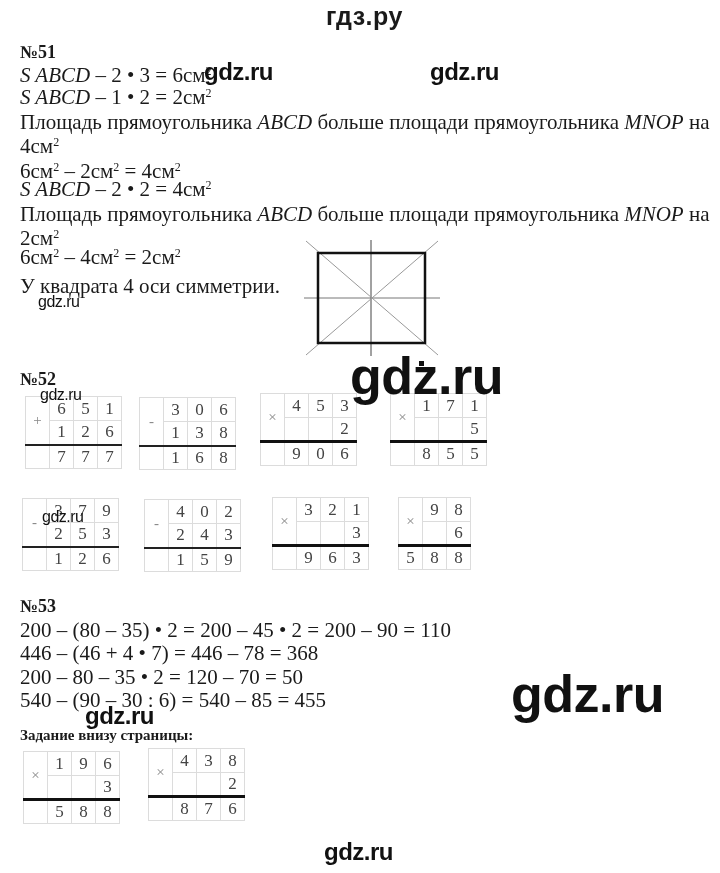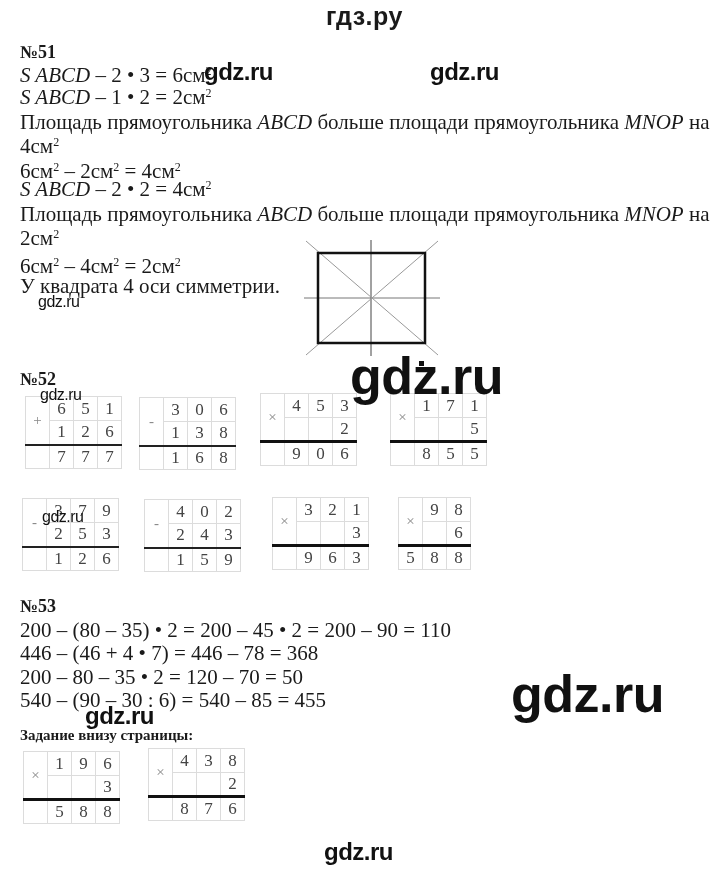--- a/index.html
+++ b/index.html
@@ -48,21 +48,21 @@
 </div>
 <div class="abs line" style="top:178px">
   <span class="it">S ABCD</span><span> – 2 • 2 = 4см</span><sup>2</sup>
 </div>
 <div class="abs line" style="top:203px">
   <span>Площадь прямоугольника </span><span class="it">ABCD</span><span> больше площади прямоугольника </span><span class="it">MNOP</span><span> на</span>
 </div>
 <div class="abs line" style="top:227px">
   <span>2см</span><sup>2</sup>
 </div>
-<div class="abs line" style="top:255px">
+<div class="abs line" style="top:246px">
   <span>6см</span><sup>2</sup><span> – 4см</span><sup>2</sup><span> = 2см</span><sup>2</sup>
 </div>
 <div class="abs line" style="top:275px">У квадрата 4 оси симметрии.</div>
 
 <svg class="abs" style="left:300px; top:236px;" width="145" height="125" viewBox="0 0 145 125">
   <line x1="71" y1="4" x2="71" y2="120" stroke="#444" stroke-width="1"></line>
   <line x1="4" y1="62" x2="140" y2="62" stroke="#777" stroke-width="1"></line>
   <line x1="6" y1="5" x2="138" y2="119" stroke="#999" stroke-width="1"></line>
   <line x1="138" y1="5" x2="6" y2="119" stroke="#999" stroke-width="1"></line>
   <rect x="18" y="17" width="107" height="90" fill="none" stroke="#111" stroke-width="2.5"></rect>

